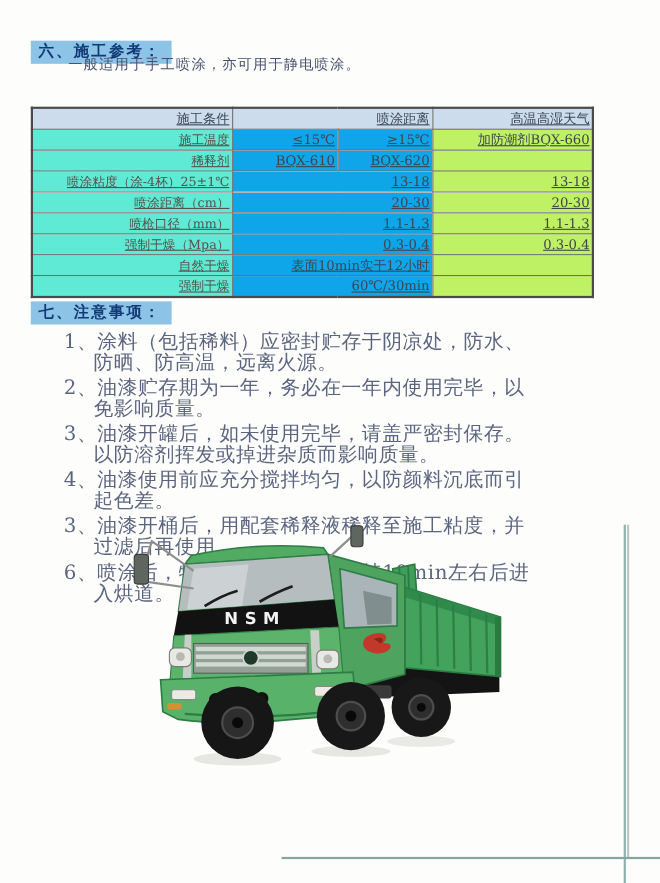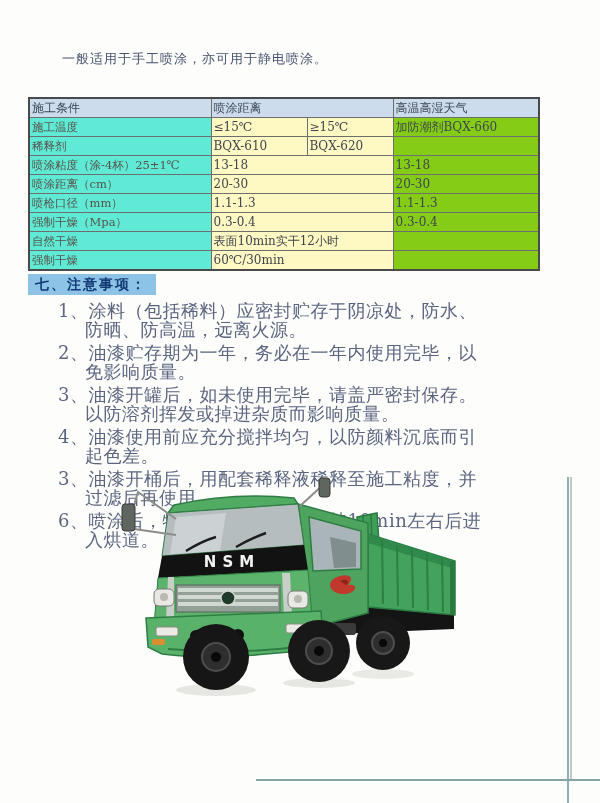--- a/index.html
+++ b/index.html
@@ -33,27 +33,27 @@
   .spec-table{
     position:absolute;left:28px;top:97px;
     border-collapse:collapse;table-layout:fixed;
     width:510px;
     font-size:12px;color:#41454f;
     border:2px solid #4a4a4a;
   }
   .spec-table td{
     border:1px solid #6e6e6e;
     height:18px;line-height:16px;
-    text-align:left;vertical-align:middle;
-    padding:0 2px;white-space:nowrap;overflow:hidden;
+    text-align:right;vertical-align:middle;
+    padding:0 2px;white-space:nowrap;overflow:hidden;text-decoration:underline;
   }
   .spec-table td.lbl{background:#5eead4;color:#59514a;font-size:11.5px;}
   .spec-table tr.hdr td{background:#ccdcec;color:#3c4656;}
-  .spec-table td.norm{background:#fef9c3;}
-  .spec-table td.humid{background:#84cc16;}
+  .spec-table td.norm{background:#0ea5e9;}
+  .spec-table td.humid{background:#bef264;}
 
   
   .notes{
     position:absolute;left:58px;top:301px;width:432px;
     font-size:18px;color:#5b6580;letter-spacing:0.5px;
   }
   .note{
     padding-left:27px;text-indent:-27px;
     line-height:19px;margin-bottom:4px;
   }
@@ -73,20 +73,21 @@
   .hline{
     position:absolute;left:256px;top:779px;width:344px;height:2px;
     background:#84a5a1;
   }
 </style>
 </head>
 <body>
 
 <div class="page">
 
+  <div class="badge" id="badge6">六、施工参考：</div>
 
   <div class="intro">一般适用于手工喷涂，亦可用于静电喷涂。</div>
 
   <table class="spec-table">
     <colgroup>
       <col style="width:182px">
         <col style="width:96px">
         <col style="width:86px">
         <col style="width:146px">
     </colgroup>

